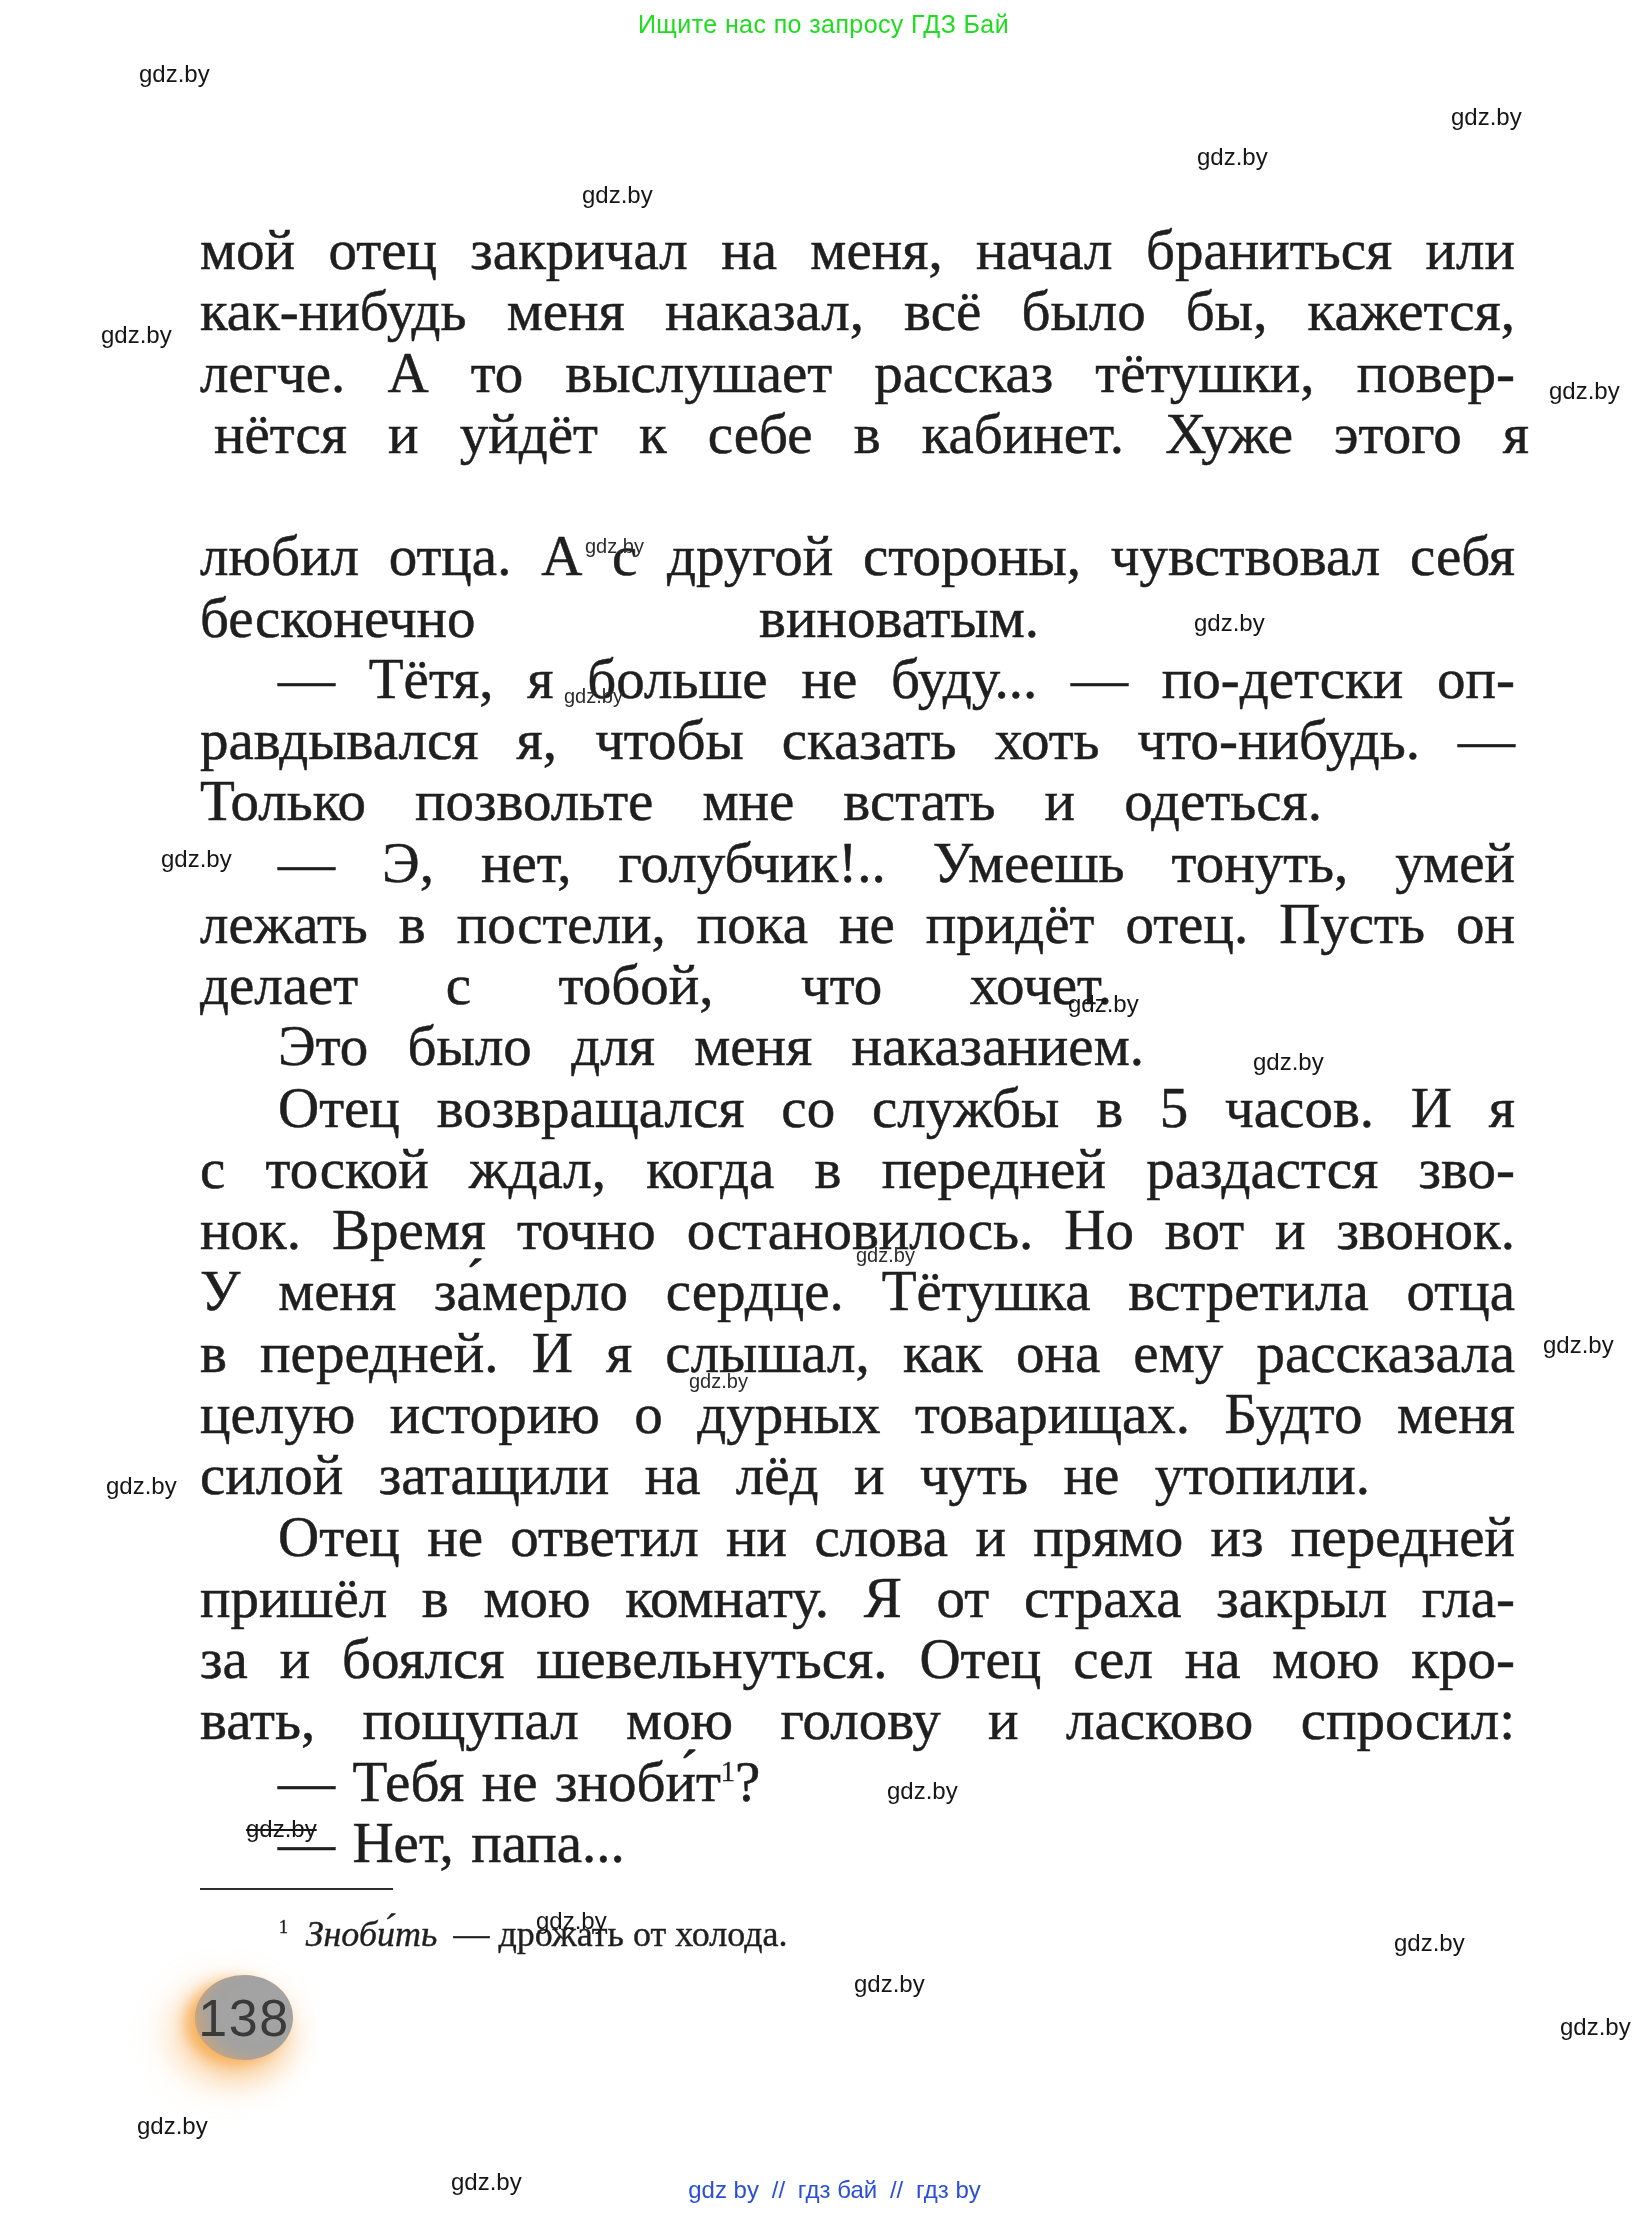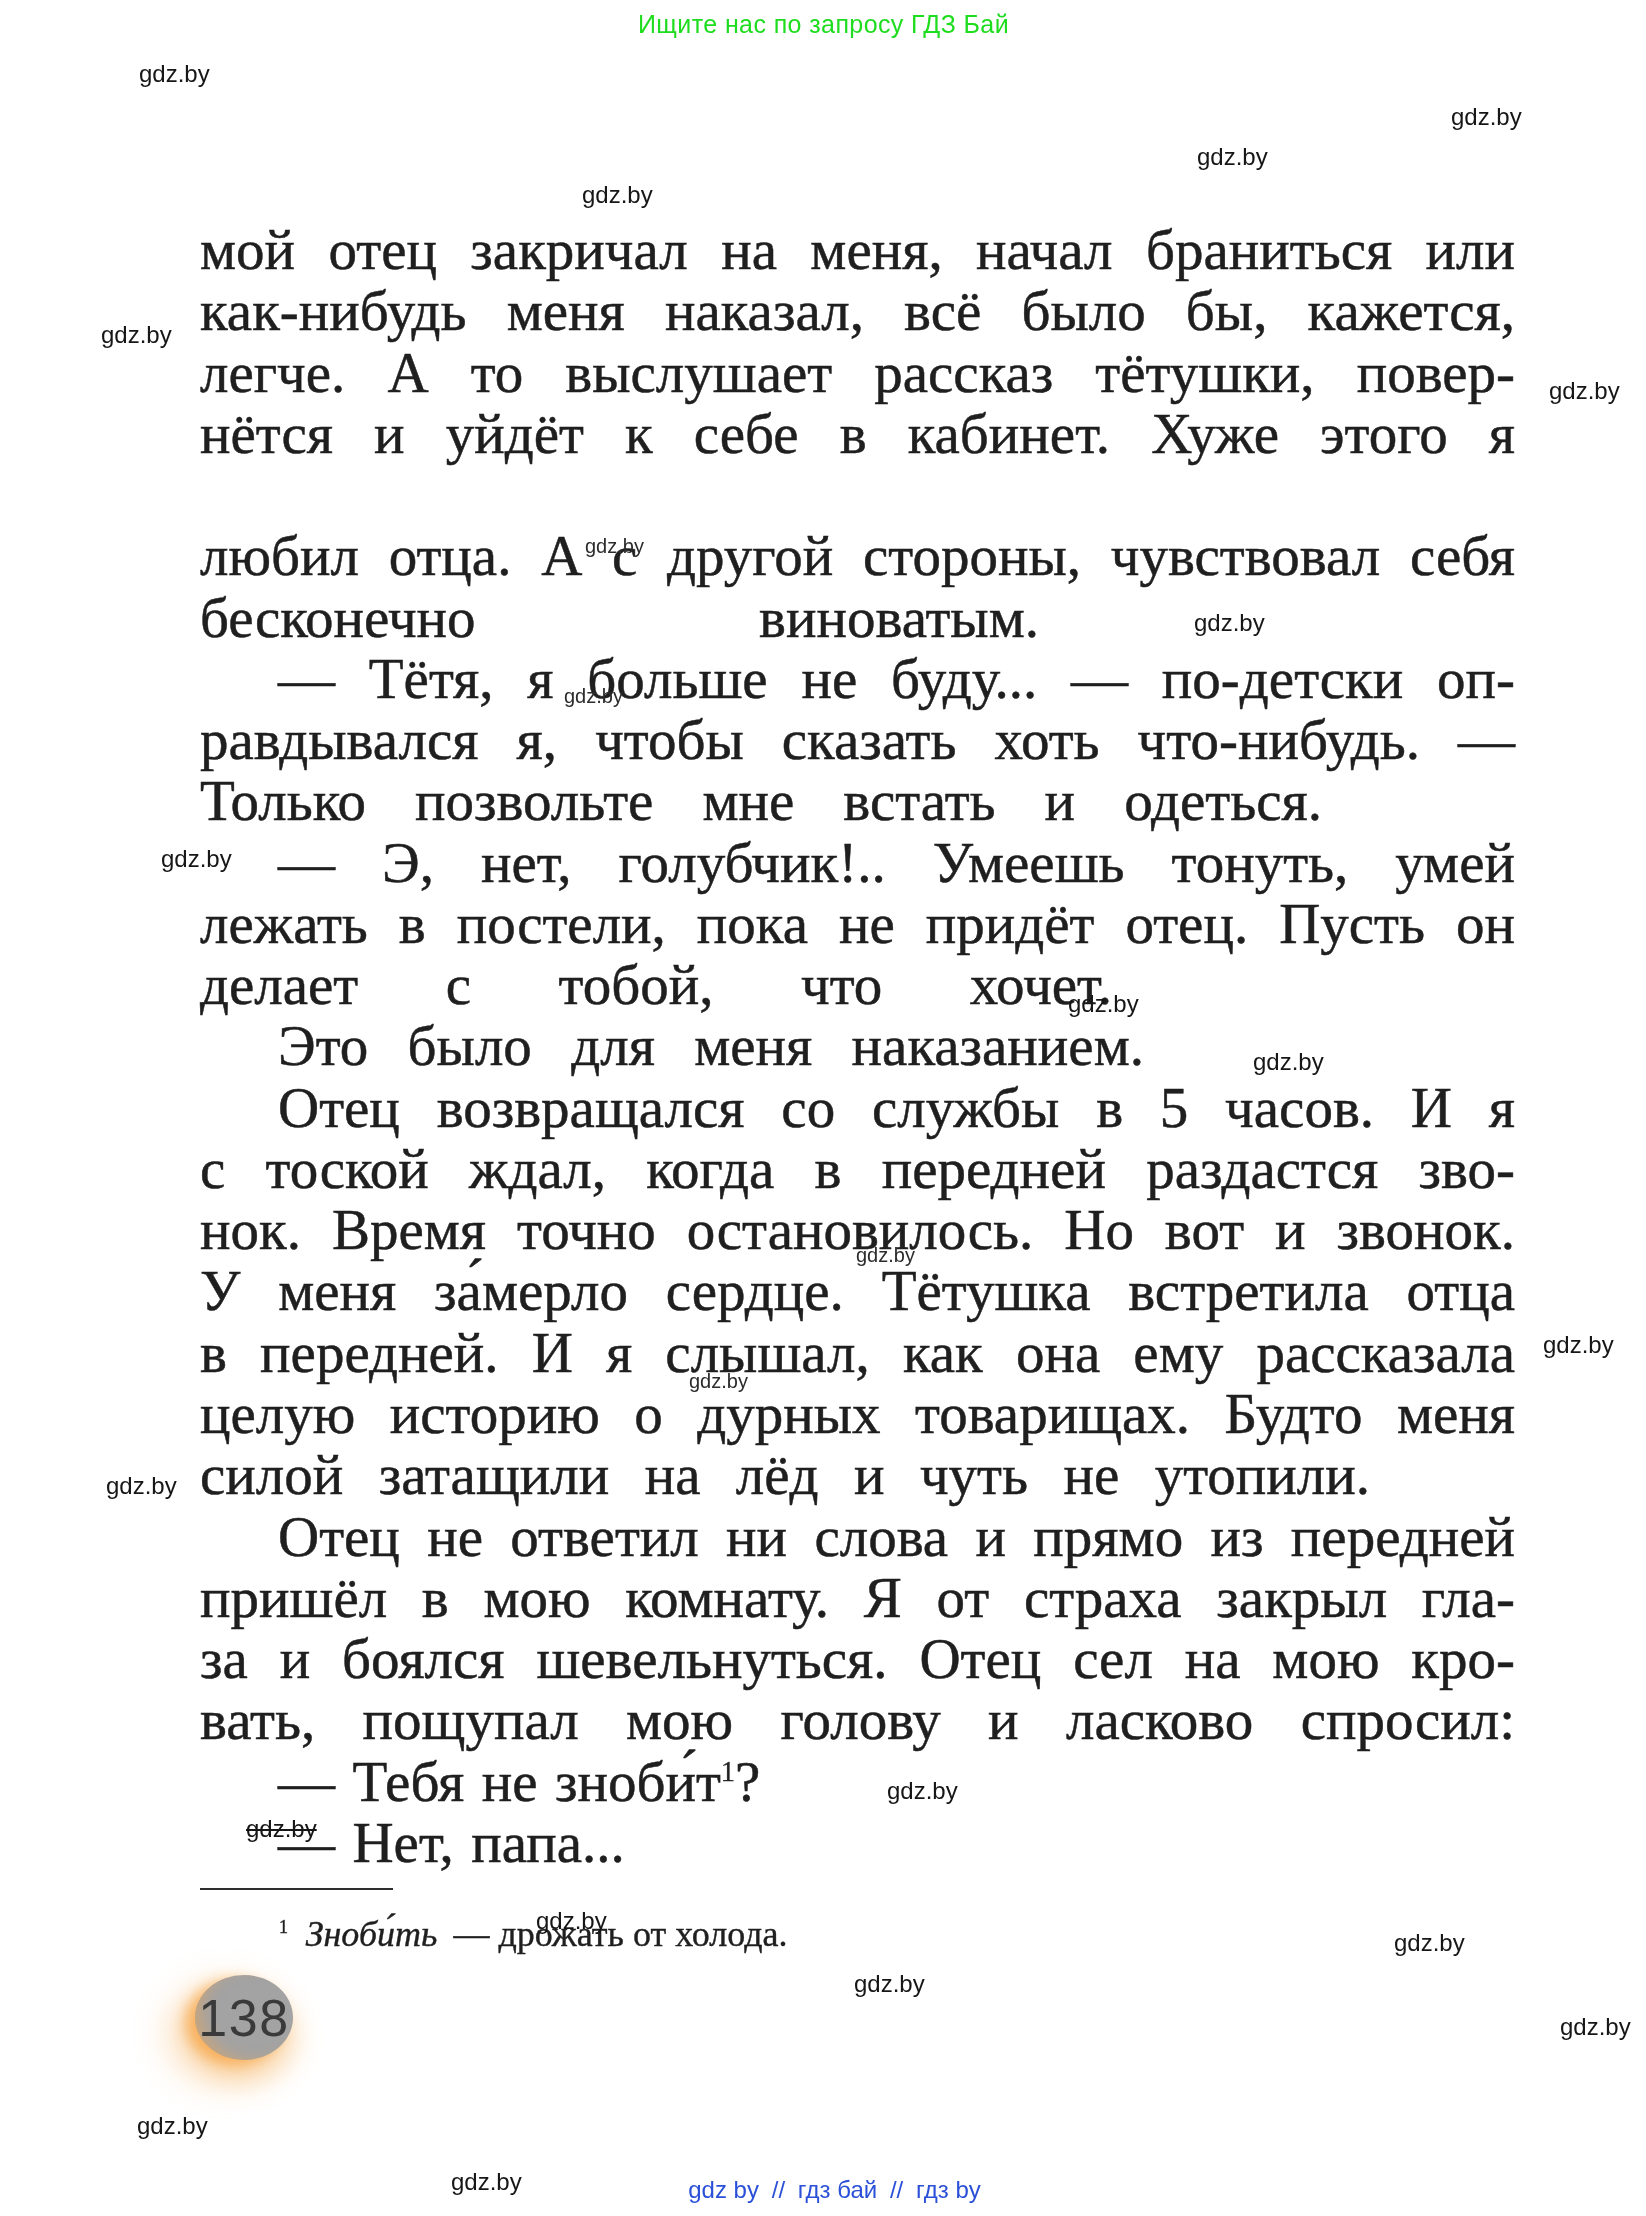--- a/index.html
+++ b/index.html
@@ -84,21 +84,21 @@
 <body>
 
 <div class="page">
 
   <div class="banner">Ищите нас по запросу ГДЗ Бай</div>
 
   <div class="textblock">
       <div class="line j" style="top: 219px;">мой отец закричал на меня, начал браниться или</div>
       <div class="line j" style="top: 342px;">легче. А то выслушает рассказ тётушки, повер-</div>
       <div class="line j" style="top: 280px;">как-нибудь меня наказал, всё было бы, кажется,</div>
-      <div class="line j" style="top: 403px;">нётся и уйдёт к себе в кабинет. Хуже этого я</div>
+      <div class="line j" style="top: 403px; margin-left: 14px;">нётся и уйдёт к себе в кабинет. Хуже этого я</div>
       <div class="line j" style="top: 525px;">любил отца. А с другой стороны, чувствовал себя</div>
       <div class="line j" style="top: 587px; padding-right: 476px;">бесконечно виноватым.</div>
       <div class="line j ind" style="top: 648px;">— Тётя, я больше не буду... — по-детски оп-</div>
       <div class="line j" style="top: 709px;">равдывался я, чтобы сказать хоть что-нибудь. —</div>
       <div class="line j" style="top: 770px; padding-right: 193px;">Только позвольте мне встать и одеться.</div>
       <div class="line j" style="top: 893px;">лежать в постели, пока не придёт отец. Пусть он</div>
       <div class="line j ind" style="top: 832px;">— Э, нет, голубчик!.. Умеешь тонуть, умей</div>
       <div class="line j" style="top: 954px; padding-right: 403px;">делает с тобой, что хочет.</div>
       <div class="line j ind" style="top: 1015px; padding-right: 371px;">Это было для меня наказанием.</div>
       <div class="line j ind" style="top: 1077px;">Отец возвращался со службы в 5 часов. И я</div>

